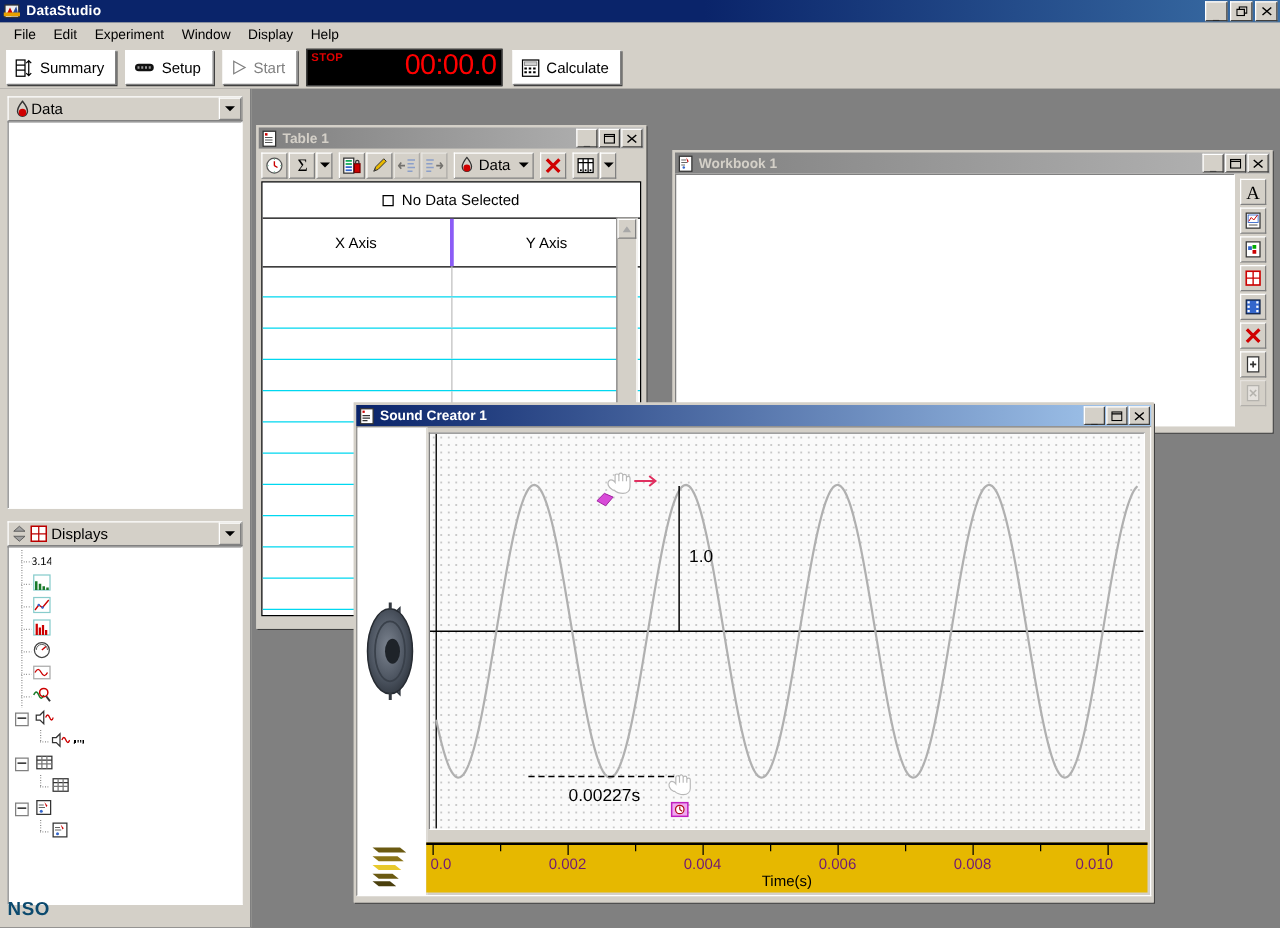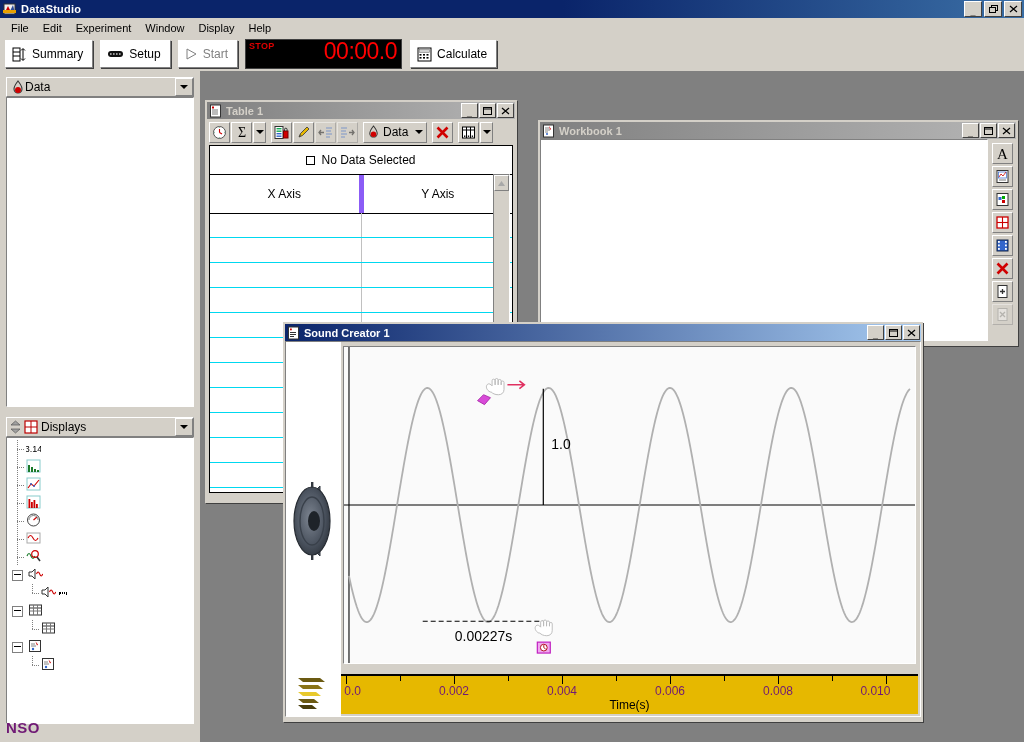--- a/index.html
+++ b/index.html
@@ -126,21 +126,21 @@
     width: 9px; height: 9px; border: 1px solid #808080; background: #fff;
     position: relative; flex: none; margin-left: 3px;
   }
   .expander::before { content: ""; position: absolute; left: 1px; top: 3px; width: 7px; height: 1px; background: #000; }
   .ticon { width: 17px; height: 16px; flex: none; margin: 0 2px 0 1px; position: relative; }
   .tlabel { padding: 0 3px; }
   .tlabel.sel { background: #c0c0c0; color: #000; outline: 1px dotted #000; }
 
   .nso {
     position: absolute; left: 6px; bottom: 6px; font-size: 15px;
-    color: #701a75; font-weight: bold; letter-spacing: .5px;
+    color: #0c4a6e; font-weight: bold; letter-spacing: .5px;
   }
 
   
   .win { position: absolute; background: #d4d0c8; border: 2px solid #d4d0c8;
          box-shadow: 1px 1px 0 #404040; box-sizing: border-box; }
   .win-tb {
     height: 17px; display: flex; align-items: center;
     color: #fff; font-size: 11px; font-weight: bold; padding-left: 2px;
   }
   .win-tb.active { background: linear-gradient(to right, #0a246a, #a6caf0); }
@@ -174,21 +174,21 @@
     font-size: 12px; box-sizing: border-box;
   }
   .tbl-sheet { background: #fff; border: 1px solid #000; margin: 0 2px 2px 2px;
                height: 348px; box-sizing: border-box; position: relative; overflow: hidden; }
   .tbl-title { height: 28px; border-bottom: 1px solid #000; display: flex;
                align-items: center; justify-content: center; gap: 6px; font-size: 12px; }
   .tiny-sq { width: 7px; height: 7px; border: 1px solid #000; display: inline-block; }
   .tbl-head { height: 38px; display: flex; border-bottom: 1px solid #000; }
   .tbl-head div { flex: 1; display: flex; align-items: center; justify-content: center;
                   font-size: 12px; }
-  .tbl-head div:first-child { border-right: 5px solid #8b5cf6; }
+  .tbl-head div:first-child { border-right: 3px solid #8b5cf6; }
   .tbl-rows { position: absolute; left: 0; right: 0; top: 67px; bottom: 0; }
   .trow { height: 24px; border-bottom: 1px solid #00d8f0; display: flex; }
   .trow div { flex: 1; }
   .trow div:first-child { border-right: 1px solid #c0c0c0; }
   .vscroll { position: absolute; right: 2px; top: 28px; bottom: 2px; width: 15px;
              background: #d4d0c8; border: 1px solid; border-color: #808080 #fff #fff #808080; }
   .sb-arrow { height: 14px; display: flex; align-items: center; justify-content: center;
               background: #d4d0c8; border: 1px solid; border-color: #fff #808080 #808080 #fff; }
 
   

